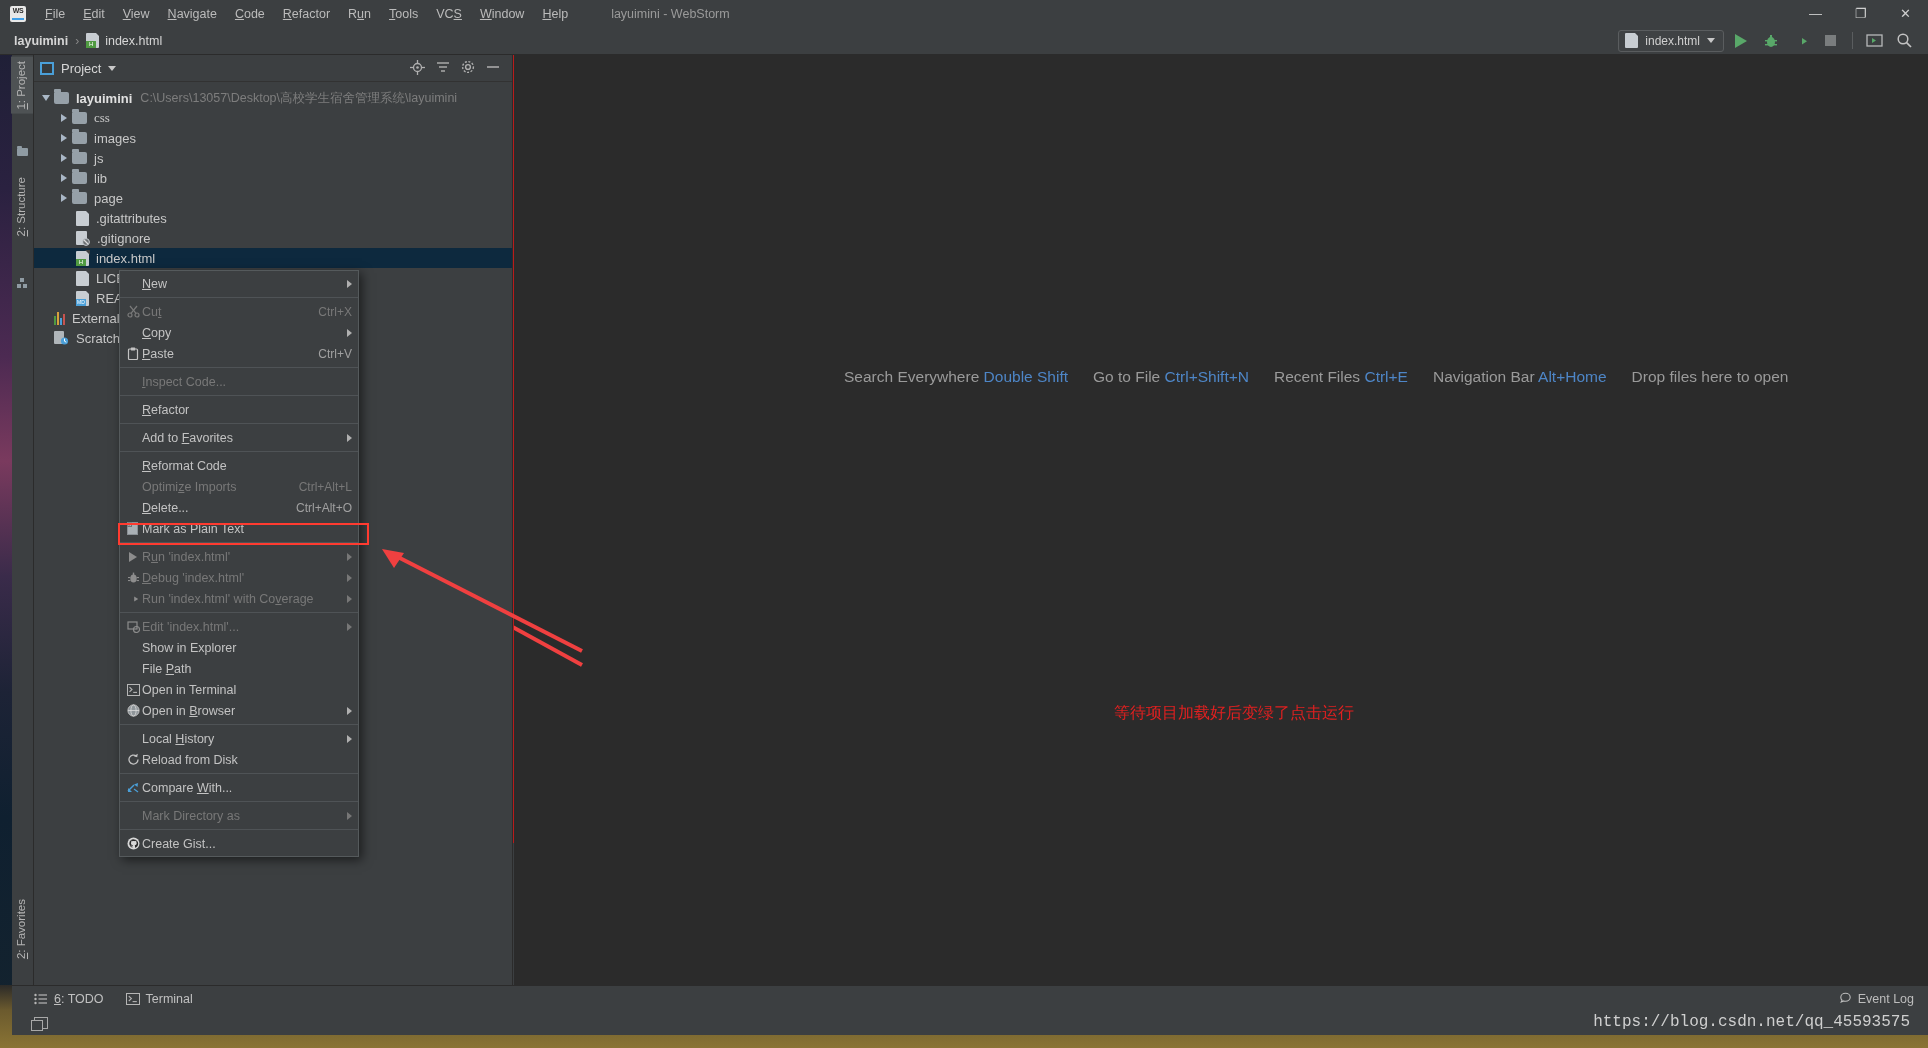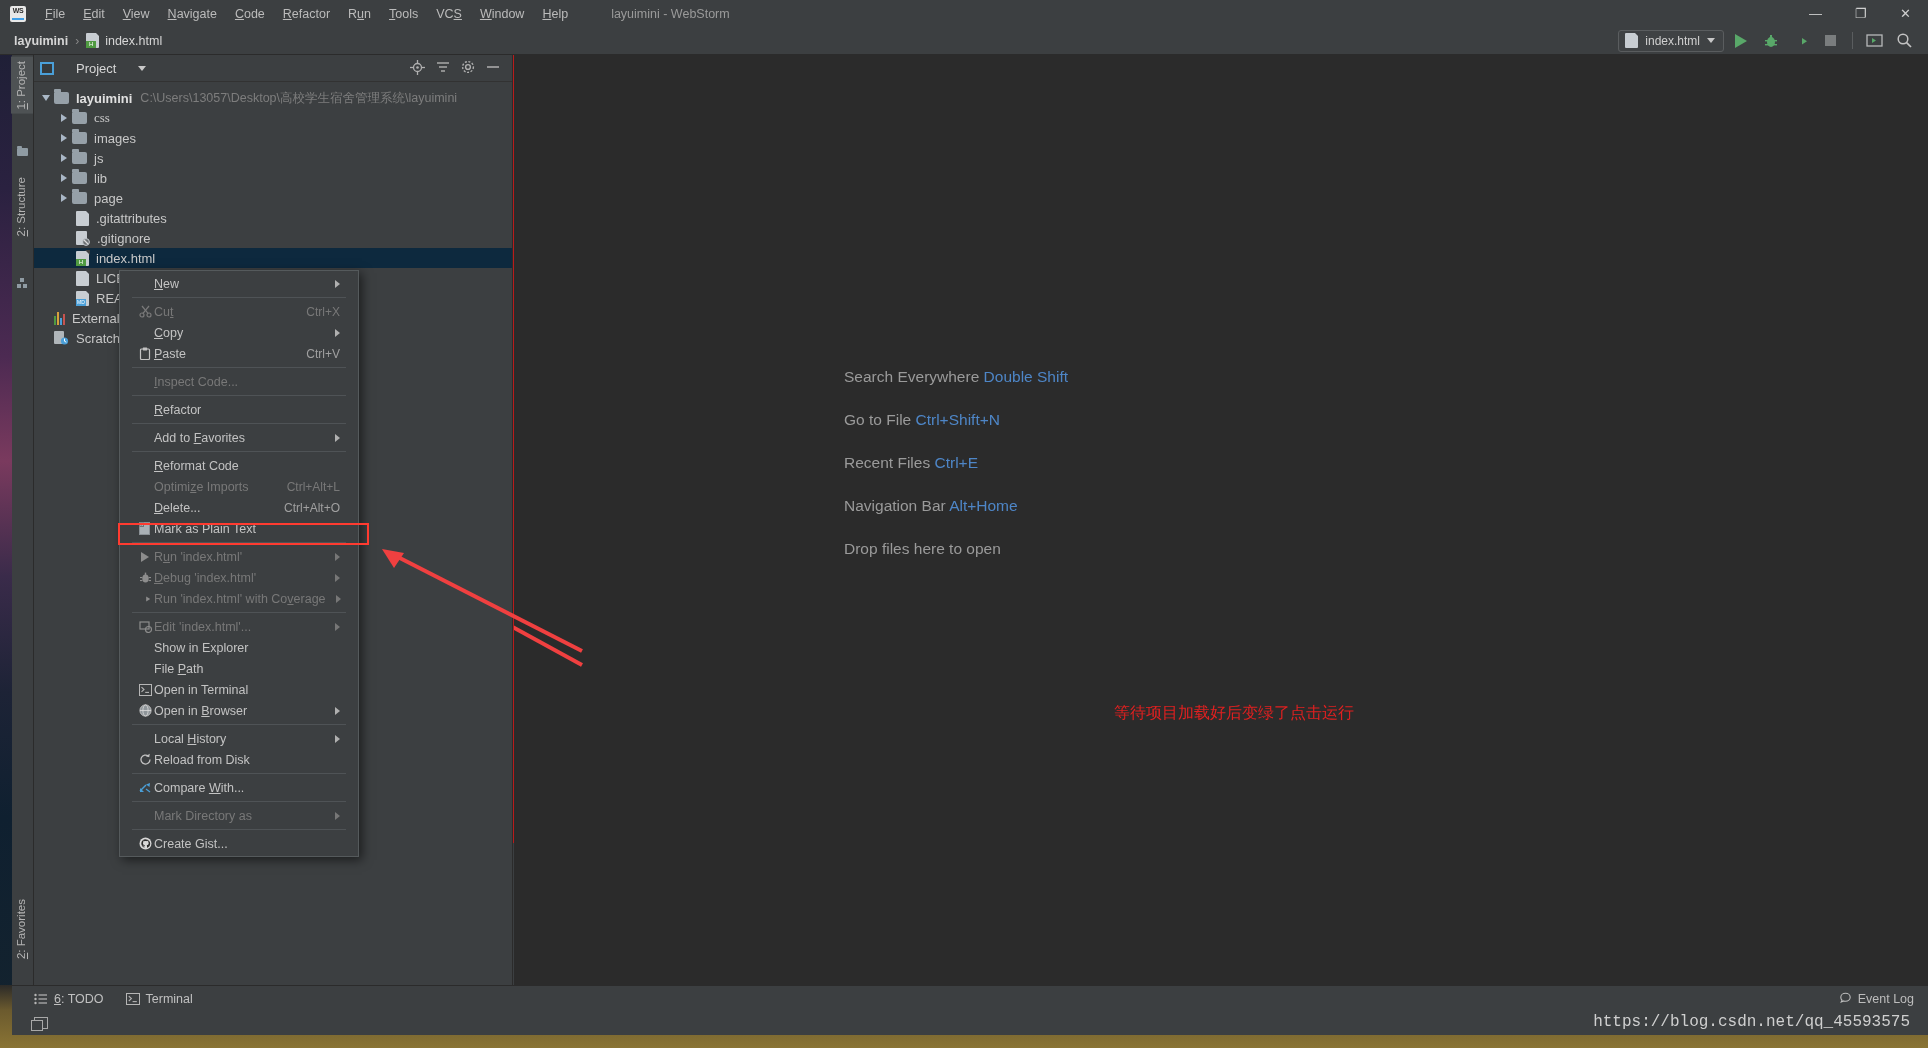--- a/index.html
+++ b/index.html
@@ -107,21 +107,21 @@
 
   
   .project-panel {
     position:absolute; left:34px; top:55px; width:479px; height:930px;
     background:#3c3f41; border-right:1px solid #2b2b2b;
   }
   .pp-header {
     height:27px; display:flex; align-items:center; padding:0 6px;
     border-bottom:1px solid #323232;
   }
-  .pp-title { display:flex; align-items:center; gap:22px; font-size:13px; color:#d6d6d6; }
+  .pp-title { display:flex; align-items:center; gap:7px; font-size:13px; color:#d6d6d6; }
   .pp-sqicon { width:14px;height:13px;border:2px solid #4a9fd8;background:#35393b; }
   .pp-tools { margin-left:auto; display:flex; align-items:center; gap:11px; padding-right:6px; }
   .pp-tools span { color:#b0b0b0; font-size:14px; line-height:1; }
 
   .tree { padding-top:6px; font-size:13px; color:#c8c8c8; }
   .trow {
     height:20px; display:flex; align-items:center; padding-left:10px; gap:0; white-space:nowrap;
   }
   .trow.selected { background:#0d293e; }
   .twist {
@@ -142,38 +142,38 @@
   .tpath { color:#7d7d7d; margin-left:8px; font-size:12.5px; }
   .ficon-wrap { margin-right:7px; display:flex; align-items:center; }
   .bars { display:flex; align-items:flex-end; gap:1px; height:13px; margin-right:7px; }
   .bars i { width:2px; display:block; }
 
   
   .editor {
     position:absolute; left:514px; top:55px; width:1414px; height:930px; background:#2b2b2b;
   }
   .hints {
-    position:absolute; left:330px; top:313px; display:flex; flex-direction:column; gap:25px;
+    position:absolute; left:330px; top:313px; display:flex; flex-direction:row; gap:25px;
   }
   .hint { font-size:15.5px; color:#9a9a9a; white-space:nowrap; }
   .hint .k { color:#4e86c7; }
   .hint.plain { color:#9a9a9a; }
 
   
   .anno {
     position:absolute; left:600px; top:648px; font-size:16px; color:#e02020;
     font-family:"DejaVu Sans","Liberation Sans",sans-serif; white-space:nowrap;
   }
   .arrow { position:absolute; left:0; top:0; pointer-events:none; }
 
   
   .ctx {
     position:absolute; left:119px; top:270px; width:240px;
     background:#3c3f41; border:1px solid #555a5c;
-    box-shadow:3px 3px 10px rgba(0,0,0,.55); padding:2px 12px; z-index:40;
+    box-shadow:3px 3px 10px rgba(0,0,0,.55); padding:2px 0; z-index:40;
   }
   .ci {
     height:21px; display:flex; align-items:center; padding:0 6px 0 4px;
     font-size:12.5px; color:#c3c3c3; white-space:nowrap; position:relative;
   }
   .ci.disabled { color:#787878; }
   .ci .ic { width:18px; flex:none; display:flex; align-items:center; justify-content:center; }
   .ci .lab { flex:1; }
   .ci .lab u { text-decoration:underline; }
   .ci .sc { color:#a0a0a0; font-size:12px; margin-left:14px; }

